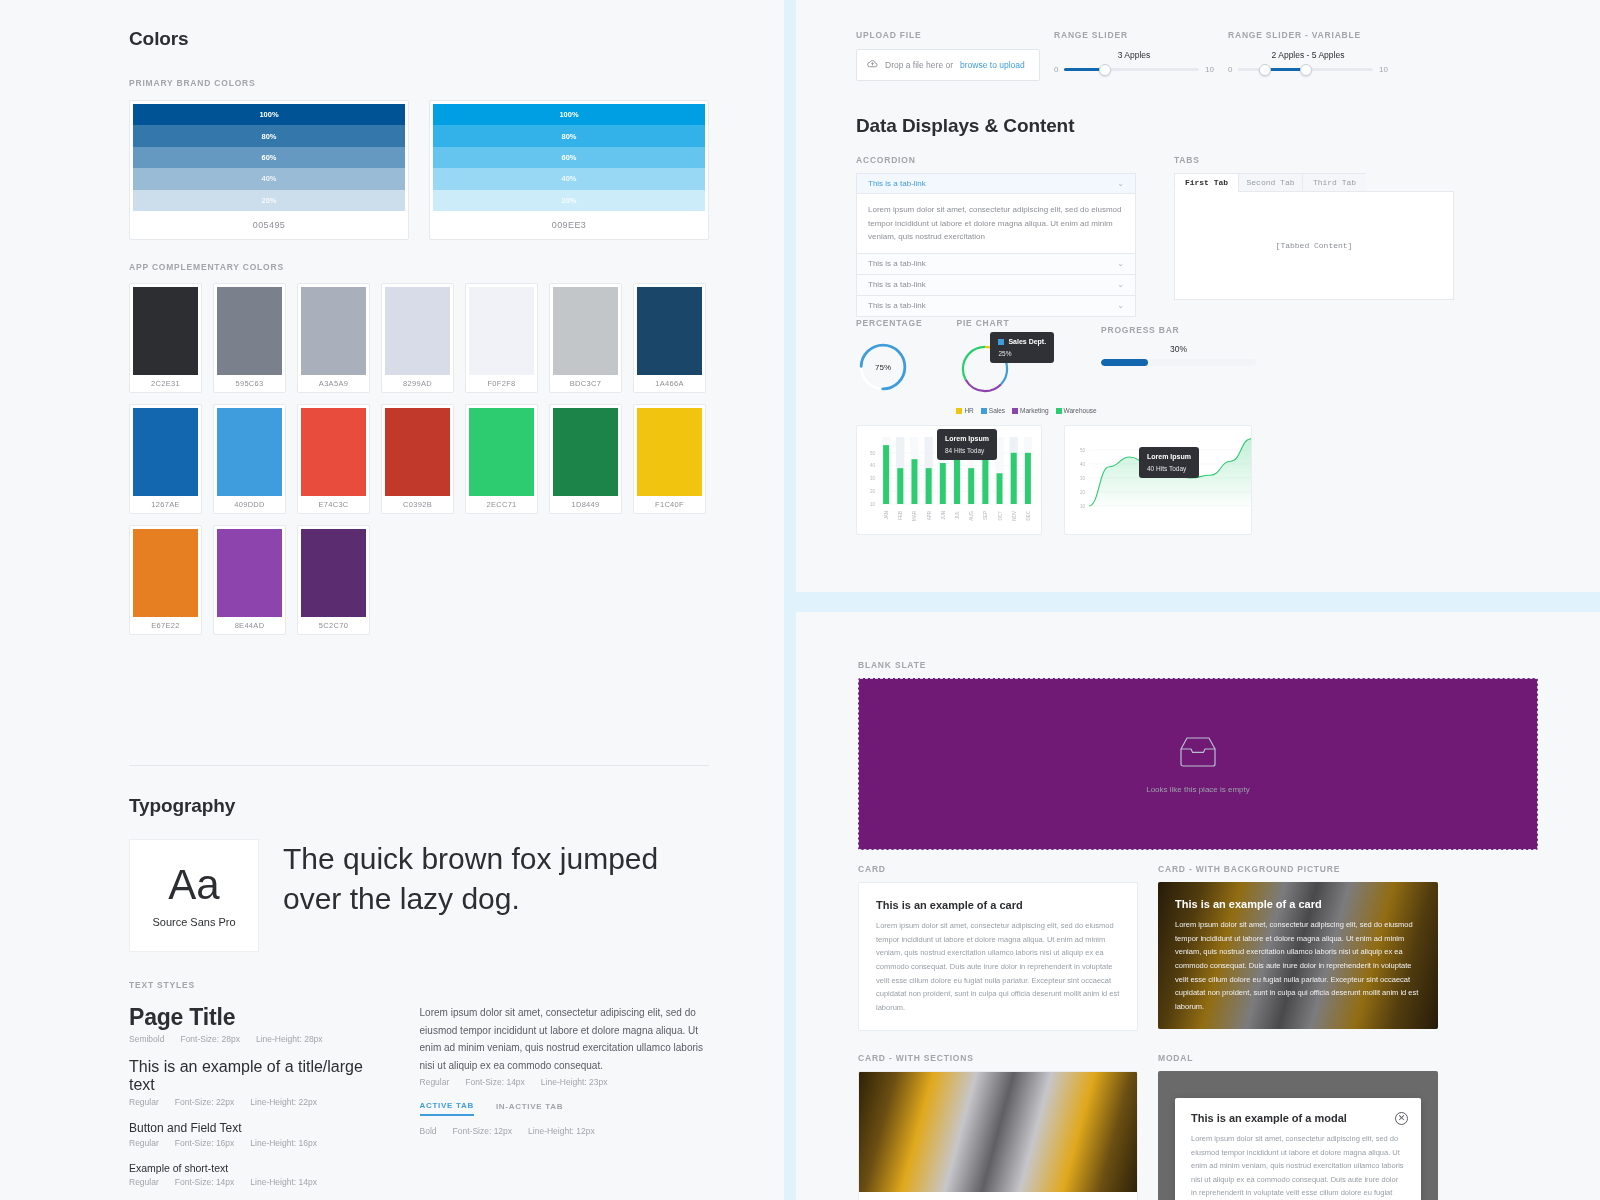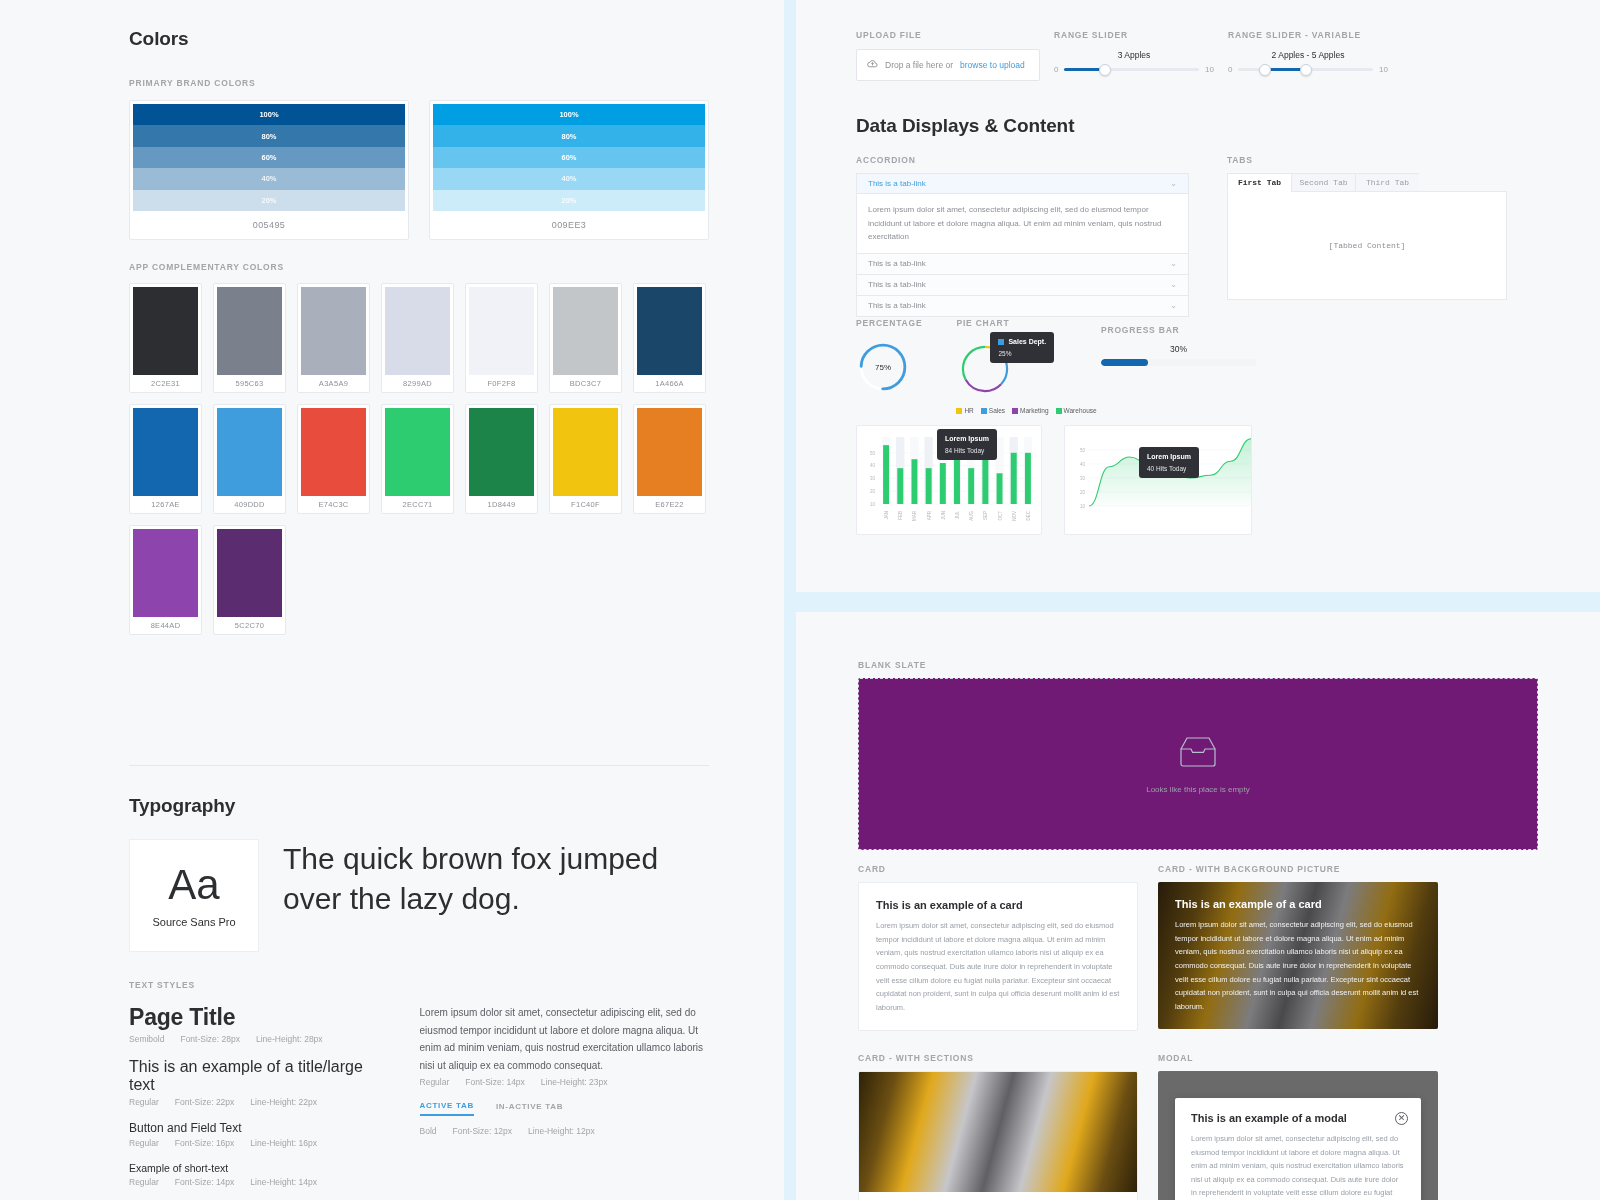--- a/index.html
+++ b/index.html
@@ -103,21 +103,21 @@
   .slider-fill { position:absolute; top:0; height:3px; background:#1267ae; border-radius:2px; }
   .slider-knob {
     position:absolute; top:-4.5px; width:12px; height:12px; border-radius:50%;
     background:#fff; border:1.5px solid #c9d1dc; box-shadow:0 1px 2px rgba(0,0,0,.12);
   }
 
   .dd-title { position:absolute; left:60px; top:115px; }
   .dd-grid { position:absolute; left:60px; top:155px; display:flex; gap:38px; }
 
   
-  .acc { width:333px; }
+  .acc { width:280px; }
   .acc-item {
     background:#fbfcfd; border:1px solid #e6e9ee; border-top:none;
     height:21px; display:flex; align-items:center; justify-content:space-between;
     padding:0 11px; font-size:8px; color:#8d9096;
   }
   .acc-item:first-child { border-top:1px solid #e6e9ee; }
   .acc-item.open { background:#f2f8fd; color:#409ddd; }
   .acc-body {
     background:#fff; border:1px solid #e6e9ee; border-top:none;
     padding:9px 11px; font-size:8px; line-height:1.7; color:#8d9096;
@@ -297,20 +297,24 @@
             <div class="swatch-chip" style="background: rgb(18, 103, 174);"></div>
             <div class="swatch-hex">1267AE</div>
           </div>
           <div class="swatch">
             <div class="swatch-chip" style="background: rgb(64, 157, 221);"></div>
             <div class="swatch-hex">409DDD</div>
           </div>
           <div class="swatch">
             <div class="swatch-chip" style="background: rgb(231, 76, 60);"></div>
             <div class="swatch-hex">E74C3C</div>
+          </div>
+          <div class="swatch">
+            <div class="swatch-chip" style="background: rgb(192, 57, 43);"></div>
+            <div class="swatch-hex">C0392B</div>
           </div>
           <div class="swatch">
             <div class="swatch-chip" style="background: rgb(46, 204, 113);"></div>
             <div class="swatch-hex">2ECC71</div>
           </div>
           <div class="swatch">
             <div class="swatch-chip" style="background: rgb(29, 132, 73);"></div>
             <div class="swatch-hex">1D8449</div>
           </div>
           <div class="swatch">

